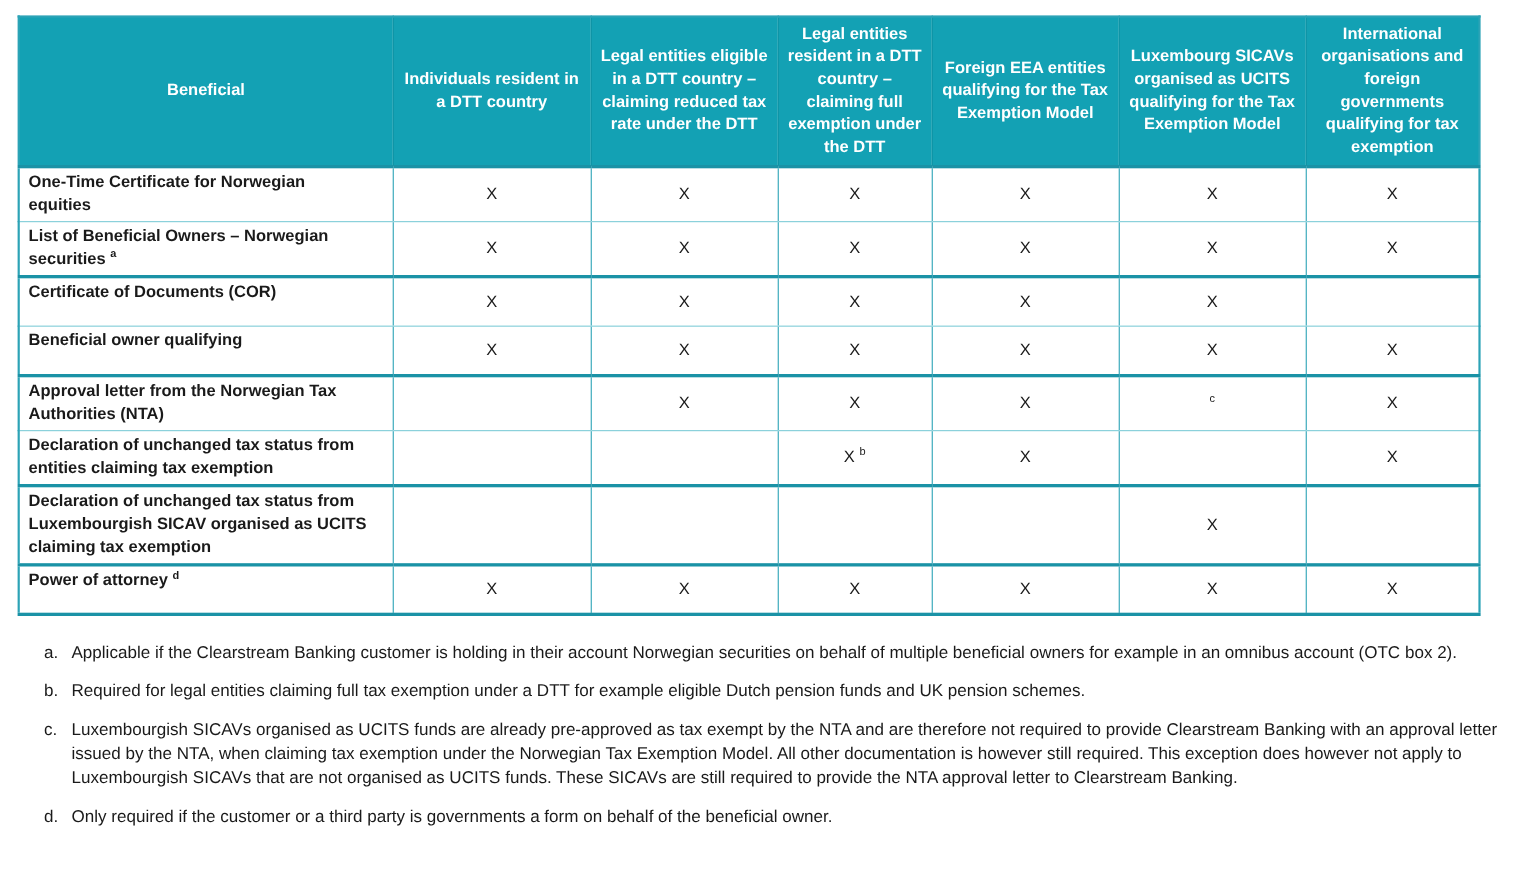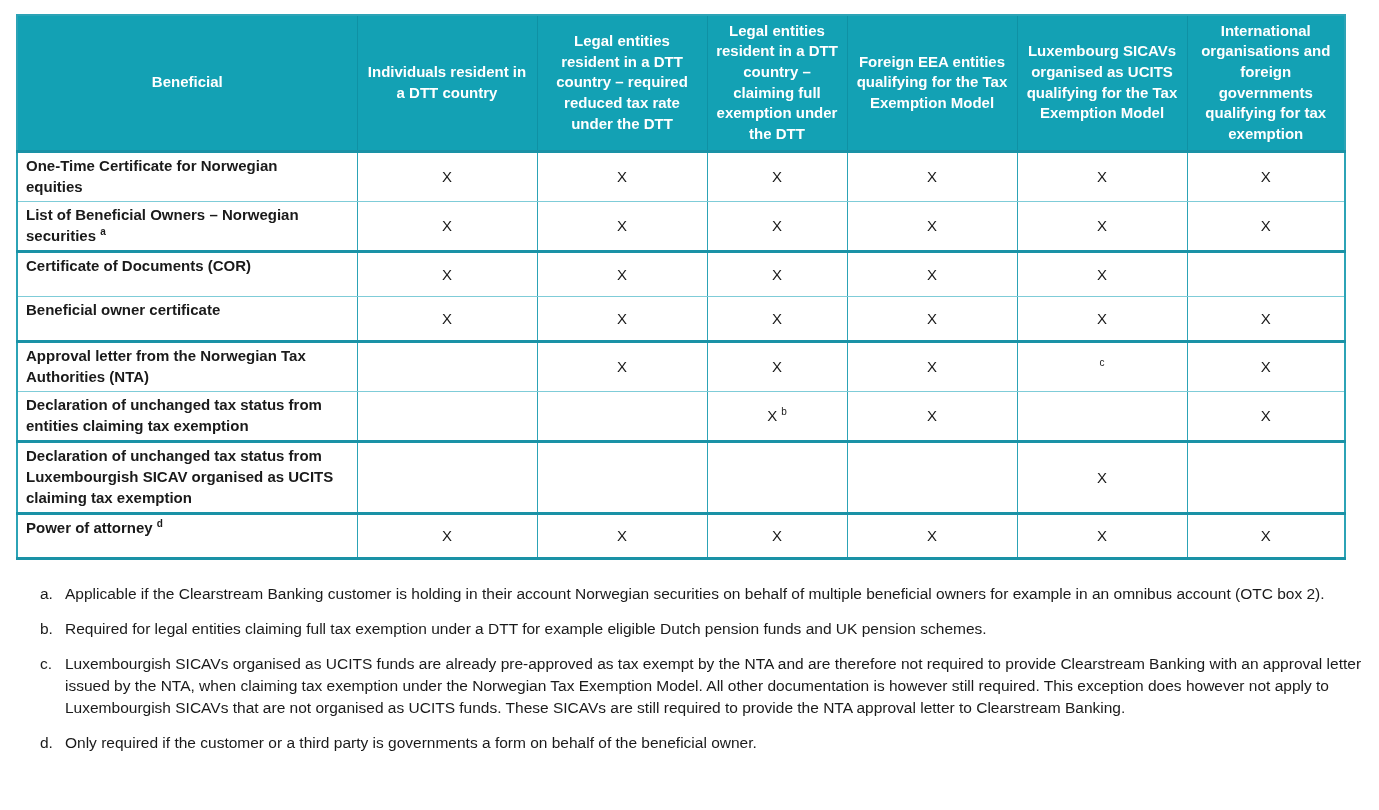--- a/index.html
+++ b/index.html
@@ -90,21 +90,21 @@
       <col style="width:170px">
       <col style="width:140px">
       <col style="width:170px">
       <col style="width:170px">
       <col style="width:158px">
     </colgroup>
     <thead>
       <tr>
         <th>Beneficial</th>
         <th>Individuals resident in a DTT country</th>
-        <th>Legal entities resident in a DTT country – required reduced tax rate under the DTT</th>
+        <th>Legal entities eligible in a DTT country – claiming reduced tax rate under the DTT</th>
         <th>Legal entities resident in a DTT country – claiming full exemption under the DTT</th>
         <th>Foreign EEA entities qualifying for the Tax Exemption Model</th>
         <th>Luxembourg SICAVs organised as UCITS qualifying for the Tax Exemption Model</th>
         <th>International organisations and foreign governments qualifying for tax exemption</th>
       </tr>
     </thead>
     <tbody id="table-body">
         <tr>
           <td class="doc-cell">One-Time Certificate for Norwegian equities</td>
           <td class="mark-cell">X</td>
@@ -126,21 +126,21 @@
         <tr>
           <td class="doc-cell">Certificate of Documents (COR)</td>
           <td class="mark-cell">X</td>
           <td class="mark-cell">X</td>
           <td class="mark-cell">X</td>
           <td class="mark-cell">X</td>
           <td class="mark-cell">X</td>
           <td class="mark-cell"></td>
         </tr>
         <tr class="thick-bottom">
-          <td class="doc-cell">Beneficial owner certificate</td>
+          <td class="doc-cell">Beneficial owner qualifying</td>
           <td class="mark-cell">X</td>
           <td class="mark-cell">X</td>
           <td class="mark-cell">X</td>
           <td class="mark-cell">X</td>
           <td class="mark-cell">X</td>
           <td class="mark-cell">X</td>
         </tr>
         <tr>
           <td class="doc-cell">Approval letter from the Norwegian Tax Authorities (NTA)</td>
           <td class="mark-cell"></td>

